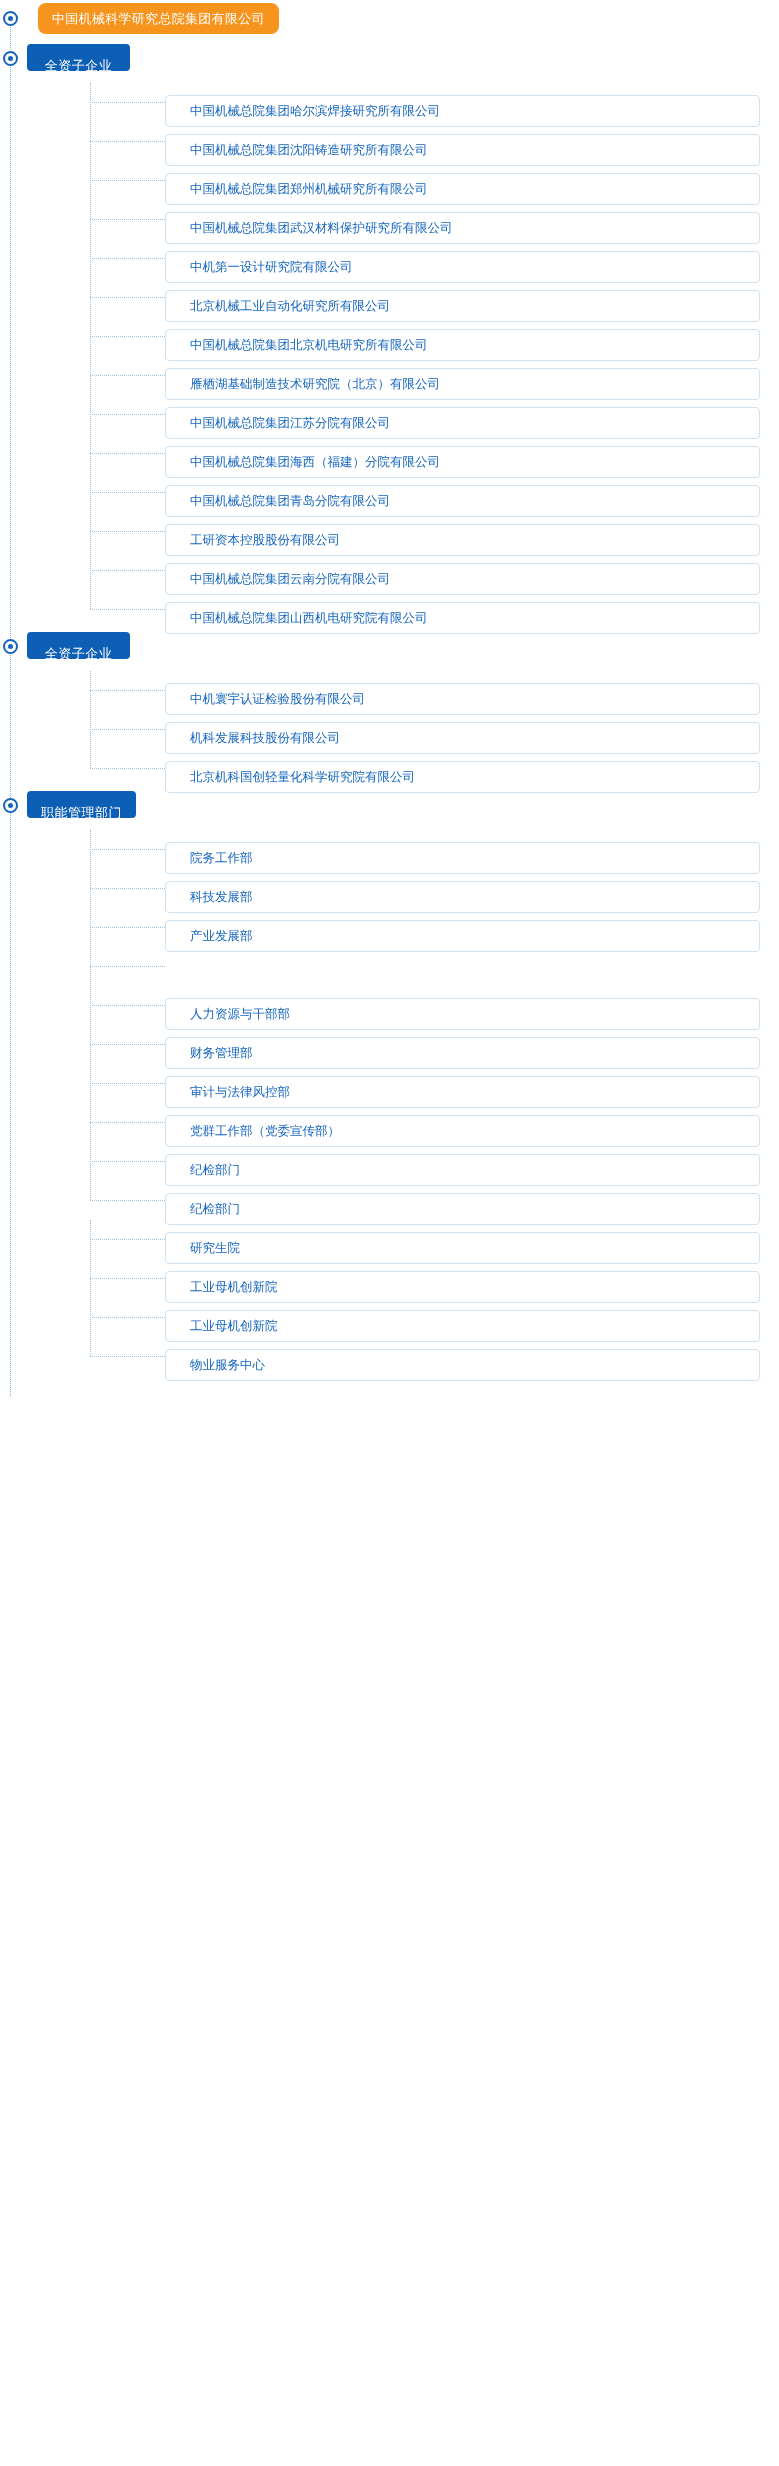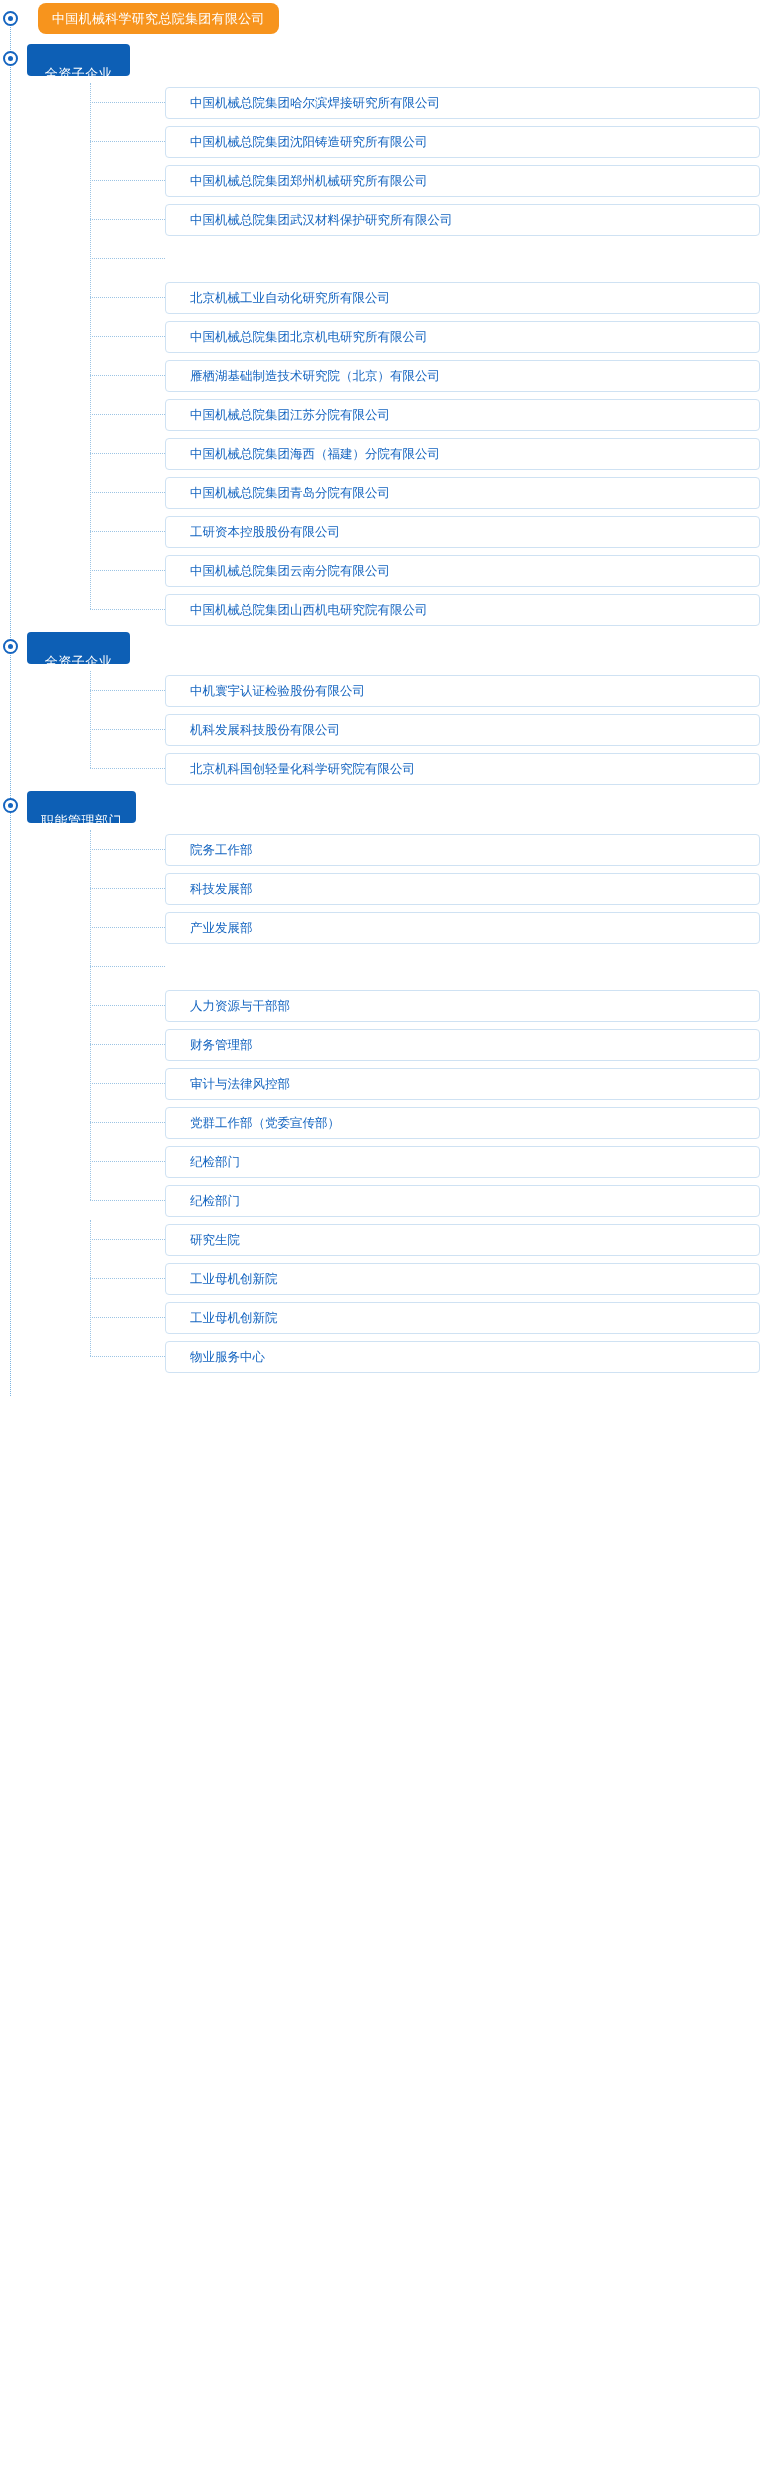--- a/index.html
+++ b/index.html
@@ -69,21 +69,21 @@
     border-radius: 50%;
     background: #1565c0;
   }
   .section-title {
     position: absolute;
     left: 27px;
     top: 3px;
     min-width: 103px;
     height: 27px;
     line-height: 27px;
-    padding: 16px 14px;
+    padding: 8px 14px;
     background: #0d5fb5;
     color: #ffffff;
     font-size: 13px;
     border-radius: 4px;
     text-align: center;
     white-space: nowrap;
     letter-spacing: .5px;
   }
 
   
@@ -110,21 +110,21 @@
     left: -75px;
     top: 19px;
     width: 75px;
     height: 0;
     border-top: 1px dotted #9cc4e4;
   }
   .item-box {
     position: absolute;
     left: 0;
     right: 19px;
-    top: 4px;
+    top: 12px;
     height: 32px;
     line-height: 30px;
     border: 1px solid #cfe2f3;
     border-radius: 4px;
     background: #ffffff;
     color: #1565c0;
     font-size: 12.5px;
     padding-left: 24px;
     white-space: nowrap;
     overflow: hidden;
@@ -159,20 +159,21 @@
         <div class="item">
           <div class="item-connector"></div>
           <div class="item-box">中国机械总院集团郑州机械研究所有限公司</div>
         </div>
         <div class="item">
           <div class="item-connector"></div>
           <div class="item-box">中国机械总院集团武汉材料保护研究所有限公司</div>
         </div>
         <div class="item">
           <div class="item-connector"></div>
+          <div class="item-box">中机第一设计研究院有限公司</div>
         </div>
         <div class="item">
           <div class="item-connector"></div>
           <div class="item-box">北京机械工业自动化研究所有限公司</div>
         </div>
         <div class="item">
           <div class="item-connector"></div>
           <div class="item-box">中国机械总院集团北京机电研究所有限公司</div>
         </div>
         <div class="item">

